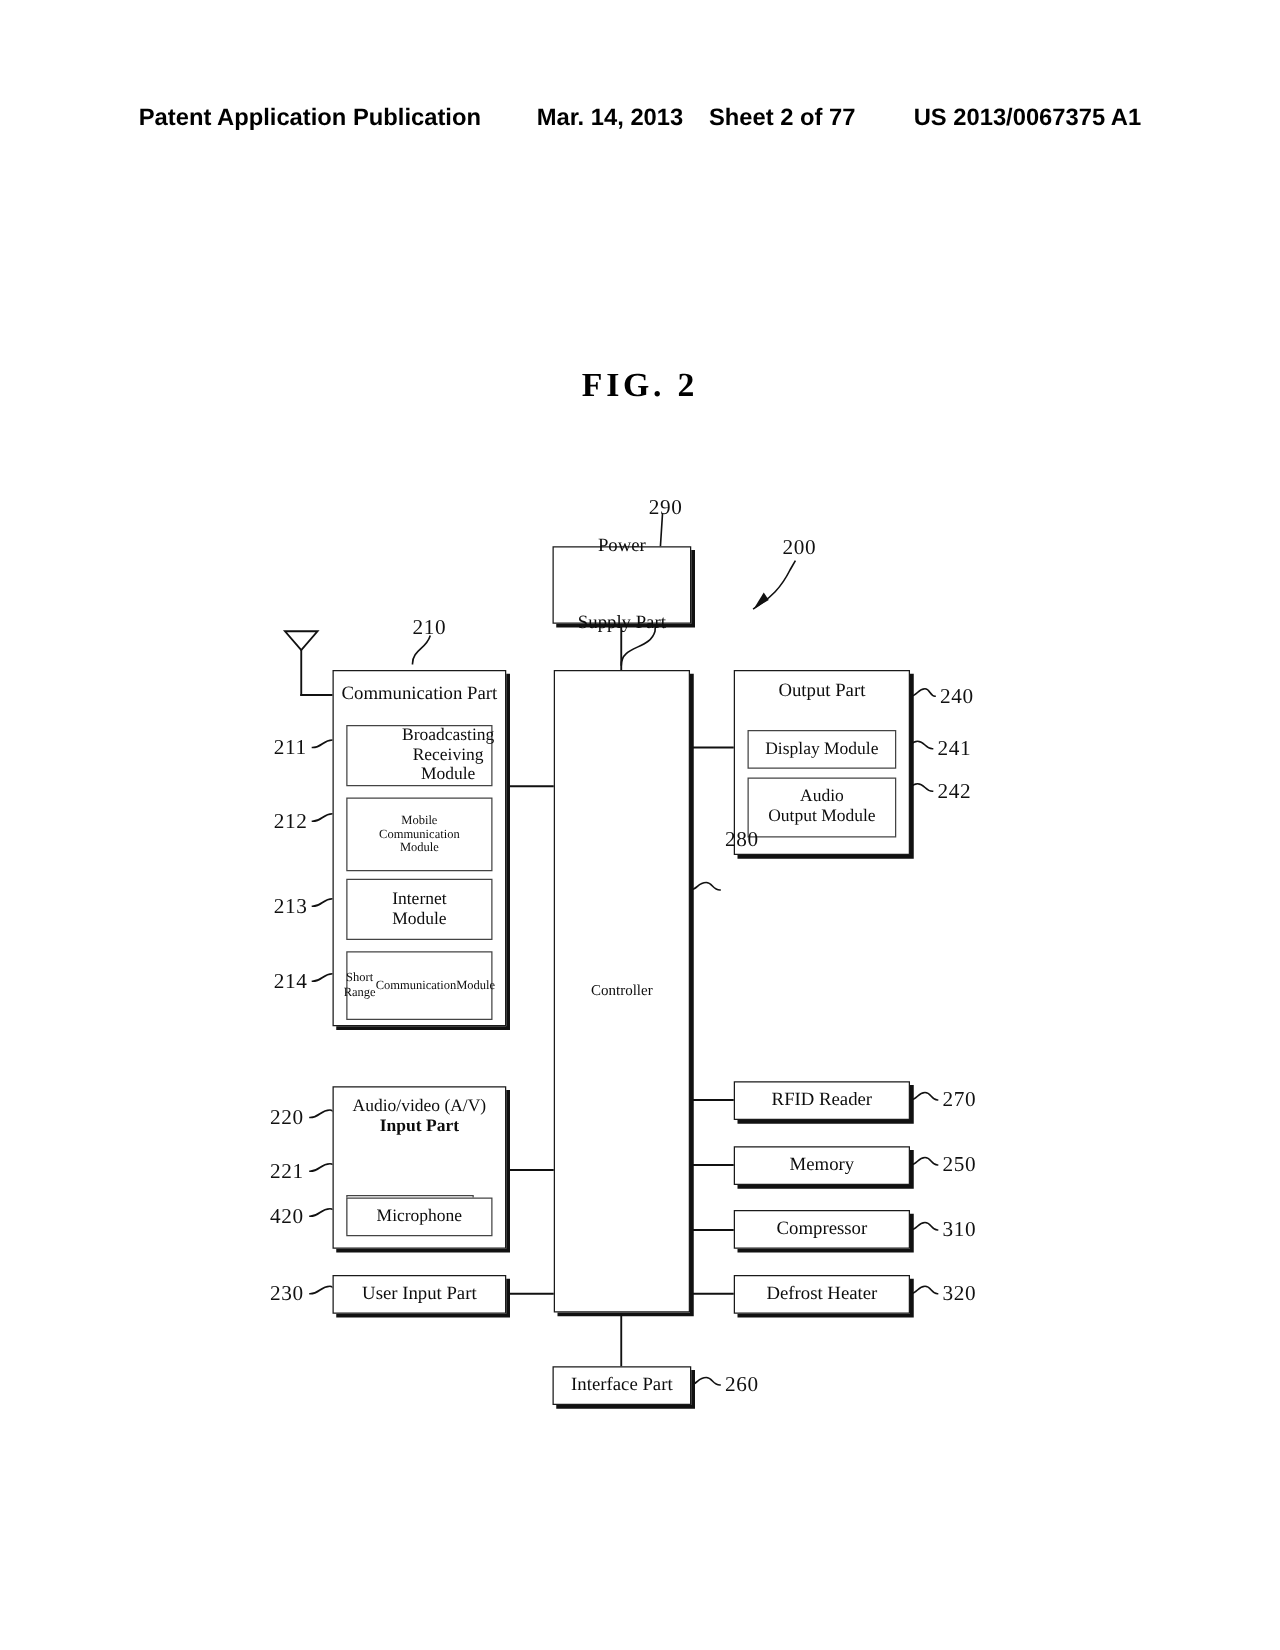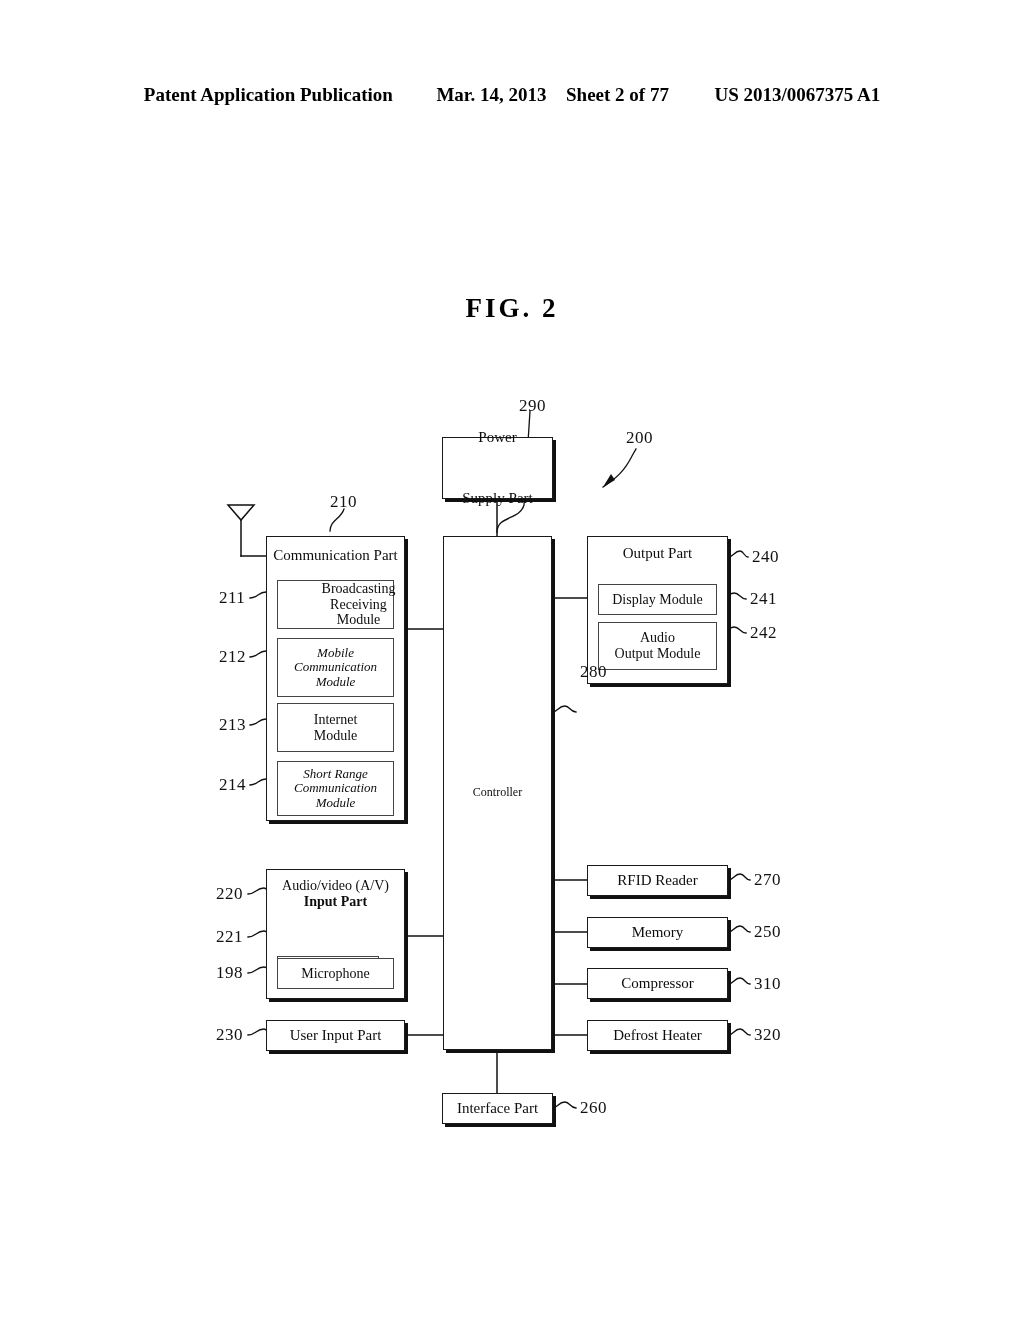--- a/index.html
+++ b/index.html
@@ -16,21 +16,21 @@
     overflow: hidden;
   }
 
   
   #page-header {
     position: absolute;
     left: 0;
     top: 84px;
     width: 1024px;
     text-align: center;
-    font-family: Liberation Serif, serif;
+    font-family: Liberation Sans, sans-serif;
     font-weight: bold;
     font-size: 19px;
     letter-spacing: 0px;
     white-space: nowrap;
   }
   #page-header .hdr-seg { display: inline-block; }
   #page-header .gap-a { display: inline-block; width: 34px; }
   #page-header .gap-b { display: inline-block; width: 10px; }
   #page-header .gap-c { display: inline-block; width: 36px; }
 
@@ -83,21 +83,21 @@
     display: block;
   }
   .group-title {
     text-align: center;
     width: 100%;
     line-height: 1.12;
   }
 
   .f15 { font-size: 15px; gap: 44px; }
   .f14 { font-size: 14px; }
-  .f13 { font-size: 13px; font-style: italic; }
+  .f13 { font-size: 10px; }
   .f16 { font-size: 12px; }
 
   
   .refnum {
     position: absolute;
     font-family: "Liberation Serif", serif;
     font-size: 17px;
     color: #111111;
     white-space: nowrap;
     letter-spacing: 0.5px;
@@ -191,21 +191,21 @@
   <span>Mobile</span>
   <span>Communication</span>
   <span>Module</span>
 </div>
 
 <div class="dbox inner f14" style="left:277px; top:703px; width:117px; height:49px; flex-direction:column;">
   <span>Internet</span>
   <span>Module</span>
 </div>
 
-<div class="dbox inner f13" style="left:277px; top:761px; width:117px; height:55px; flex-direction:column;">
+<div class="dbox inner f13" style="left:277px; top:761px; width:117px; height:55px; flex-direction:row;">
   <span>Short Range</span>
   <span>Communication</span>
   <span>Module</span>
 </div>
 
 <div class="dbox f16" style="left:443px; top:536px; width:109px; height:514px;">
   <span>Controller</span>
 </div>
 
 <div class="dbox group" style="left:587px; top:536px; width:141px; height:148px; padding-top:8px;">
@@ -262,21 +262,21 @@
 <div class="refnum" style="left:626px; top:428px;">200</div>
 <div class="refnum" style="left:330px; top:492px;">210</div>
 
 <div class="refnum" style="left:219px; top:588px;">211</div>
 <div class="refnum" style="left:219px; top:647px;">212</div>
 <div class="refnum" style="left:219px; top:715px;">213</div>
 <div class="refnum" style="left:219px; top:775px;">214</div>
 
 <div class="refnum" style="left:216px; top:884px;">220</div>
 <div class="refnum" style="left:216px; top:927px;">221</div>
-<div class="refnum" style="left:216px; top:963px;">198</div>
+<div class="refnum" style="left:216px; top:963px;">420</div>
 <div class="refnum" style="left:216px; top:1025px;">230</div>
 
 <div class="refnum" style="left:752px; top:547px;">240</div>
 <div class="refnum" style="left:750px; top:589px;">241</div>
 <div class="refnum" style="left:750px; top:623px;">242</div>
 <div class="refnum" style="left:580px; top:662px;">280</div>
 
 <div class="refnum" style="left:754px; top:870px;">270</div>
 <div class="refnum" style="left:754px; top:922px;">250</div>
 <div class="refnum" style="left:754px; top:974px;">310</div>

